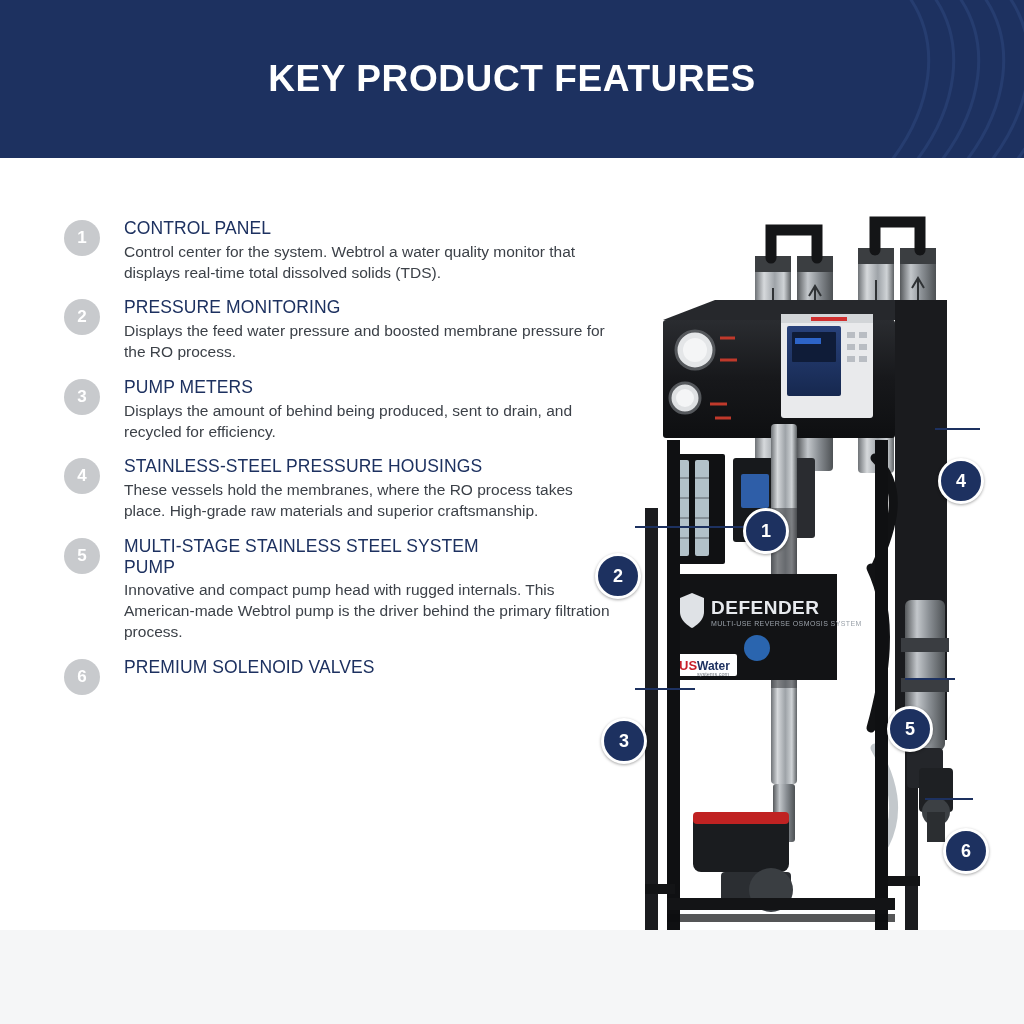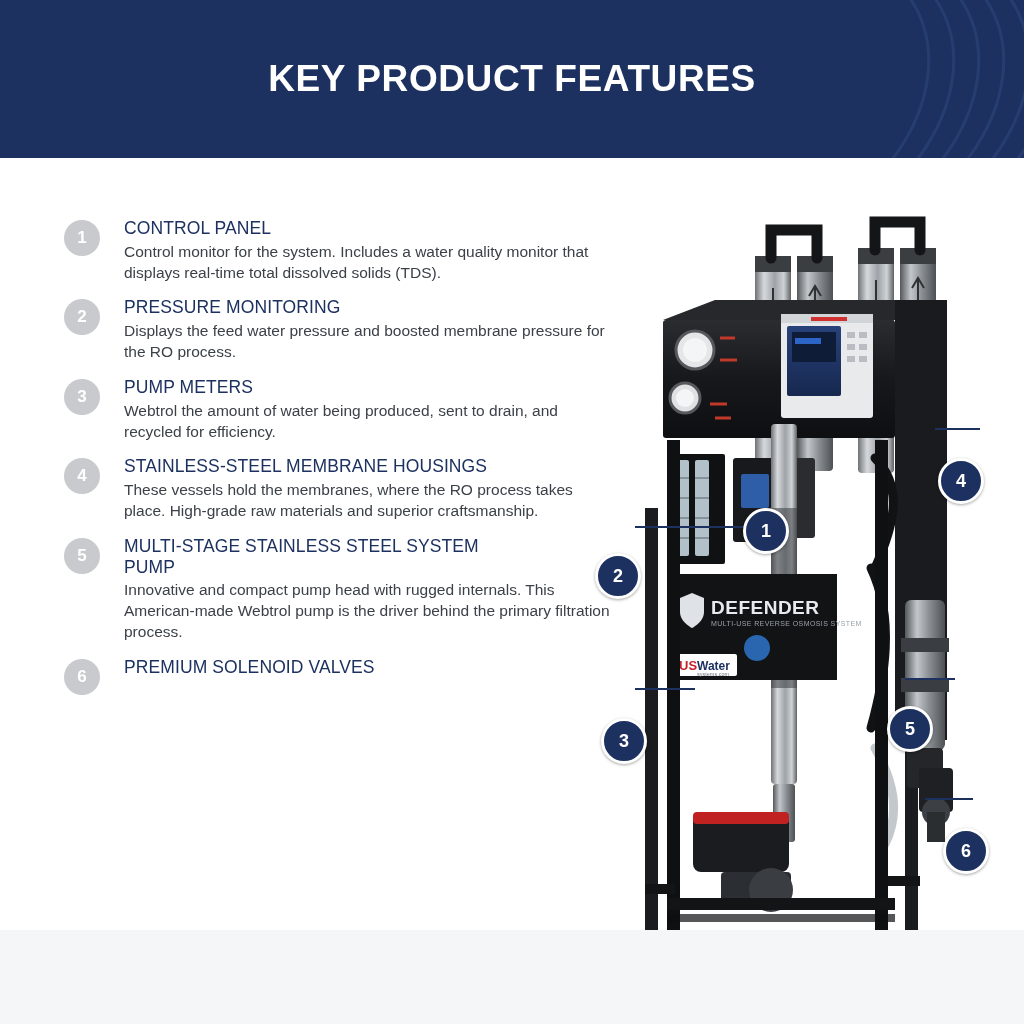--- a/index.html
+++ b/index.html
@@ -170,38 +170,38 @@
     <div class="header-title">KEY PRODUCT FEATURES</div>
   </div>
 
   <div class="content">
 
     <div class="features">
 
       <div class="feature">
         <div class="bullet">1</div>
         <p class="feature-title">CONTROL PANEL</p>
-        <p class="feature-desc">Control monitor for the system. Includes a water quality monitor that displays real-time total dissolved solids (TDS).</p>
+        <p class="feature-desc">Control center for the system. Webtrol a water quality monitor that displays real-time total dissolved solids (TDS).</p>
       </div>
 
       <div class="feature">
         <div class="bullet">2</div>
         <p class="feature-title">PRESSURE MONITORING</p>
         <p class="feature-desc">Displays the feed water pressure and boosted membrane pressure for the RO process.</p>
       </div>
 
       <div class="feature">
         <div class="bullet">3</div>
         <p class="feature-title">PUMP METERS</p>
-        <p class="feature-desc">Webtrol the amount of water being produced, sent to drain, and recycled for efficiency.</p>
+        <p class="feature-desc">Displays the amount of behind being produced, sent to drain, and recycled for efficiency.</p>
       </div>
 
       <div class="feature">
         <div class="bullet">4</div>
-        <p class="feature-title">STAINLESS-STEEL MEMBRANE HOUSINGS</p>
+        <p class="feature-title">STAINLESS-STEEL PRESSURE HOUSINGS</p>
         <p class="feature-desc">These vessels hold the membranes, where the RO process takes place. High-grade raw materials and superior craftsmanship.</p>
       </div>
 
       <div class="feature" style="min-height:78px;">
         <div class="bullet">5</div>
         <p class="feature-title" style="max-width:370px;">MULTI-STAGE STAINLESS STEEL SYSTEM PUMP</p>
         <p class="feature-desc" style="">Innovative and compact pump head with rugged internals. This American-made Webtrol pump is the driver behind  the primary filtration process.</p>
       </div>
 
       <div class="feature">

